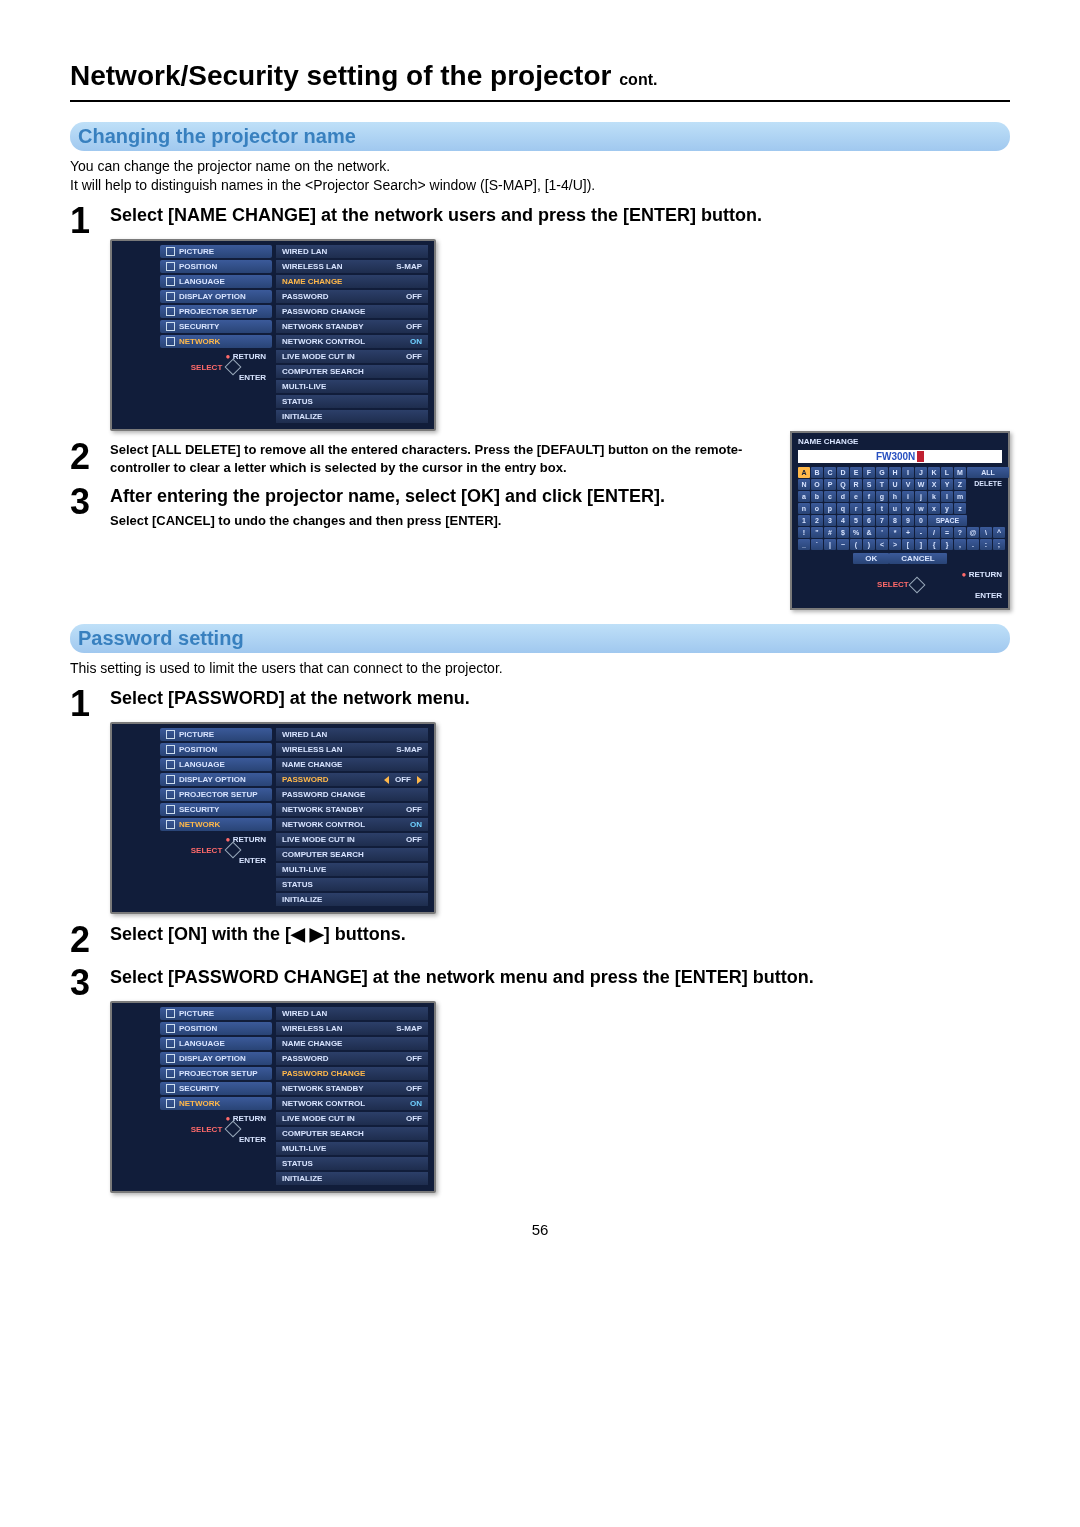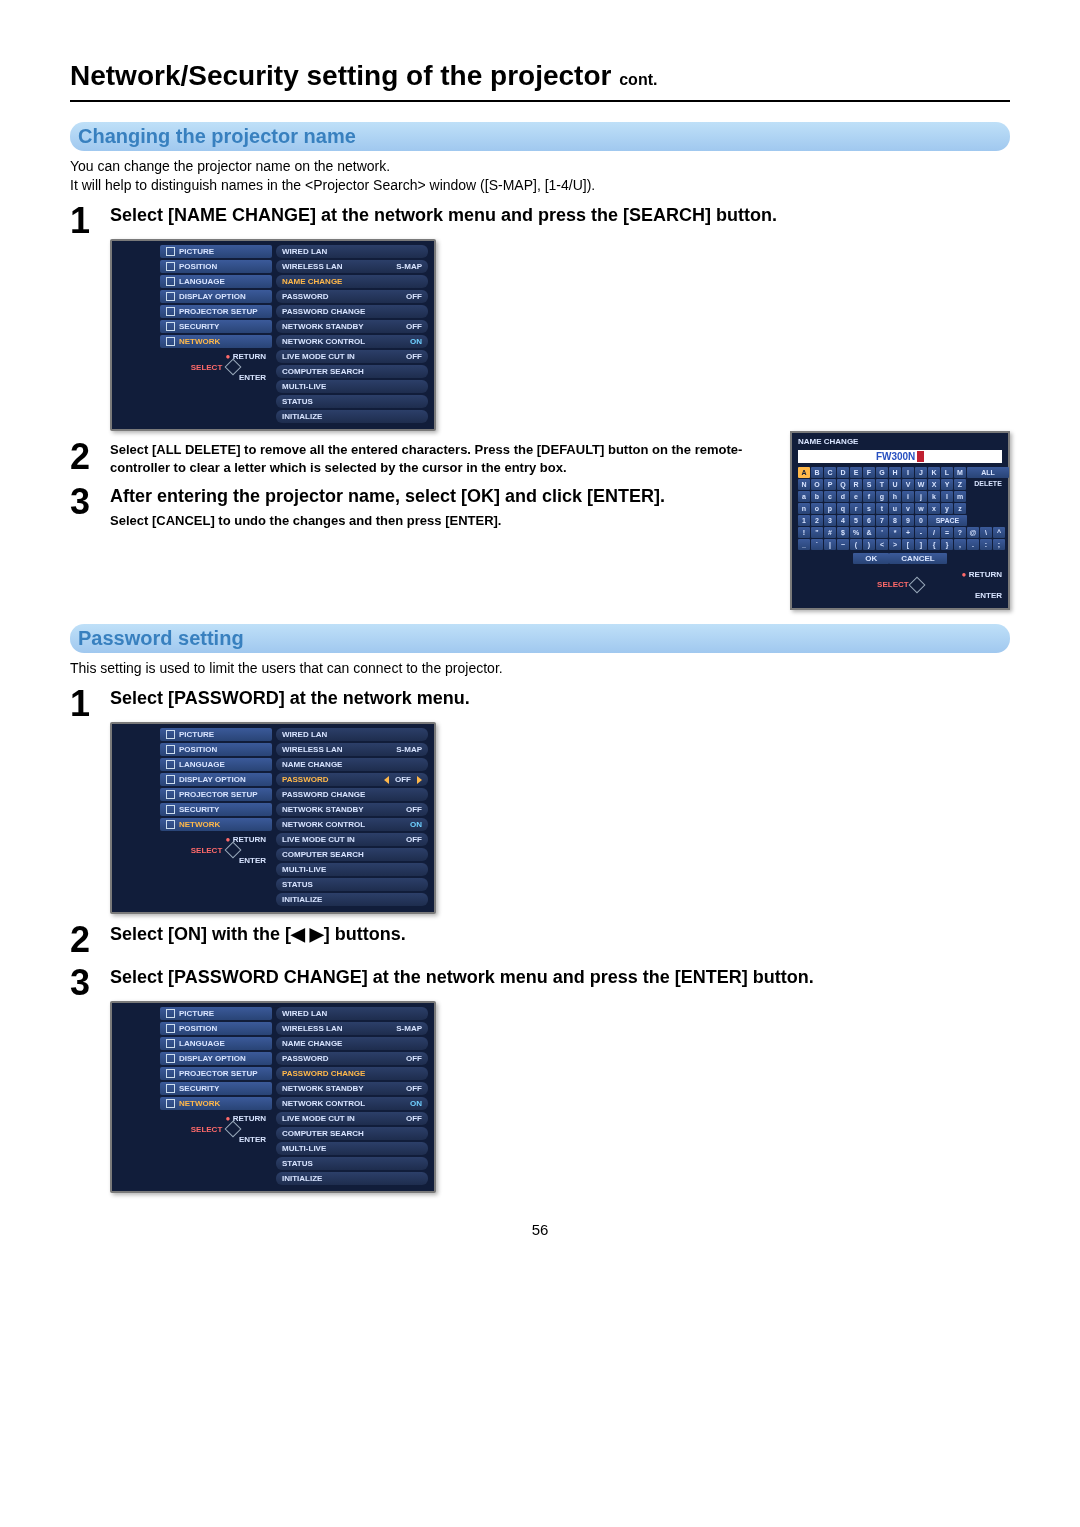--- a/index.html
+++ b/index.html
@@ -25,21 +25,21 @@
   .osd-right { flex: 1; padding: 4px 6px 4px 0; }
   .osd-item { font-size: 8px; font-weight: bold; color: #d8e4ff; background: linear-gradient(#3b5a9a,#294476); padding: 2px 6px; margin-bottom: 2px; border-radius: 2px; display: flex; align-items: center; gap: 4px; }
   .osd-item .mi-icon { width: 9px; height: 9px; border: 1px solid #cde; display:inline-block; }
   .osd-item.sel, .osd-item.net { color: #ffb84a; }
   .osd-footer { padding: 2px 6px 4px; font-size: 8px; font-weight: bold; color: #d8e4ff; }
   .osd-footer .ret { color: #d8e4ff; }
   .osd-footer .sel { color: #ff6a6a; }
   .osd-footer .ent { color: #d8e4ff; }
   .osd-footer .diamond { display:inline-block; width:12px; height:12px; position:relative; margin: 0 2px; vertical-align: middle; }
   .osd-footer .diamond::before { content:""; position:absolute; inset:0; transform: rotate(45deg); border:1px solid #9ab; }
-  .osd-row { font-size: 8px; font-weight: bold; color: #d8e4ff; background: linear-gradient(#2c3f69,#1e2d4e); padding: 2px 6px; margin-bottom: 2px; border-radius: 6px; display: flex; justify-content: space-between; align-items: center; }
+  .osd-row { font-size: 8px; font-weight: bold; color: #d8e4ff; background: linear-gradient(#2c3f69,#1e2d4e); padding: 2px 6px; margin-bottom: 2px; border-radius: 0; display: flex; justify-content: space-between; align-items: center; }
   .osd-row.hl { color: #ffb84a; }
   .osd-row .val { color: #d8e4ff; }
   .osd-row .val.on { color: #6fd0ff; }
   .osd-row.arrows .val { display:flex; gap:6px; align-items:center; }
   .tri { width:0; height:0; border-top:4px solid transparent; border-bottom:4px solid transparent; }
   .tri.r { border-left:5px solid #ffb84a; }
   .tri.l { border-right:5px solid #ffb84a; }
 
   
   .keypad { display:inline-block; background:#111d3a; border:2px solid #7a7a7a; width:220px; padding:4px 6px 8px; vertical-align: top; box-shadow: 2px 2px 4px rgba(0,0,0,0.3); margin-left: 20px; }
@@ -69,21 +69,21 @@
   </div>
   <div class="hr"></div>
 
   <div class="section-bar">Changing the projector name</div>
   <div class="section-text" style="white-space:pre-line">You can change the projector name on the network.
 It will help to distinguish names in the &lt;Projector Search&gt; window ([S-MAP], [1-4/U]).</div>
 
   <div class="step-row">
     <div class="step-num">1</div>
     <div class="step-body">
-      <div class="step-head">Select [NAME CHANGE] at the network menu and press the [SEARCH] button.</div>
+      <div class="step-head">Select [NAME CHANGE] at the network users and press the [ENTER] button.</div>
     </div>
   </div>
 
   <div class="indented">
     <div class="osd"><div class="osd-inner">
           <div class="osd-left">
             <div class="osd-item "><span class="mi-icon"></span>PICTURE</div>
             <div class="osd-item "><span class="mi-icon"></span>POSITION</div>
             <div class="osd-item "><span class="mi-icon"></span>LANGUAGE</div>
             <div class="osd-item "><span class="mi-icon"></span>DISPLAY OPTION</div>

